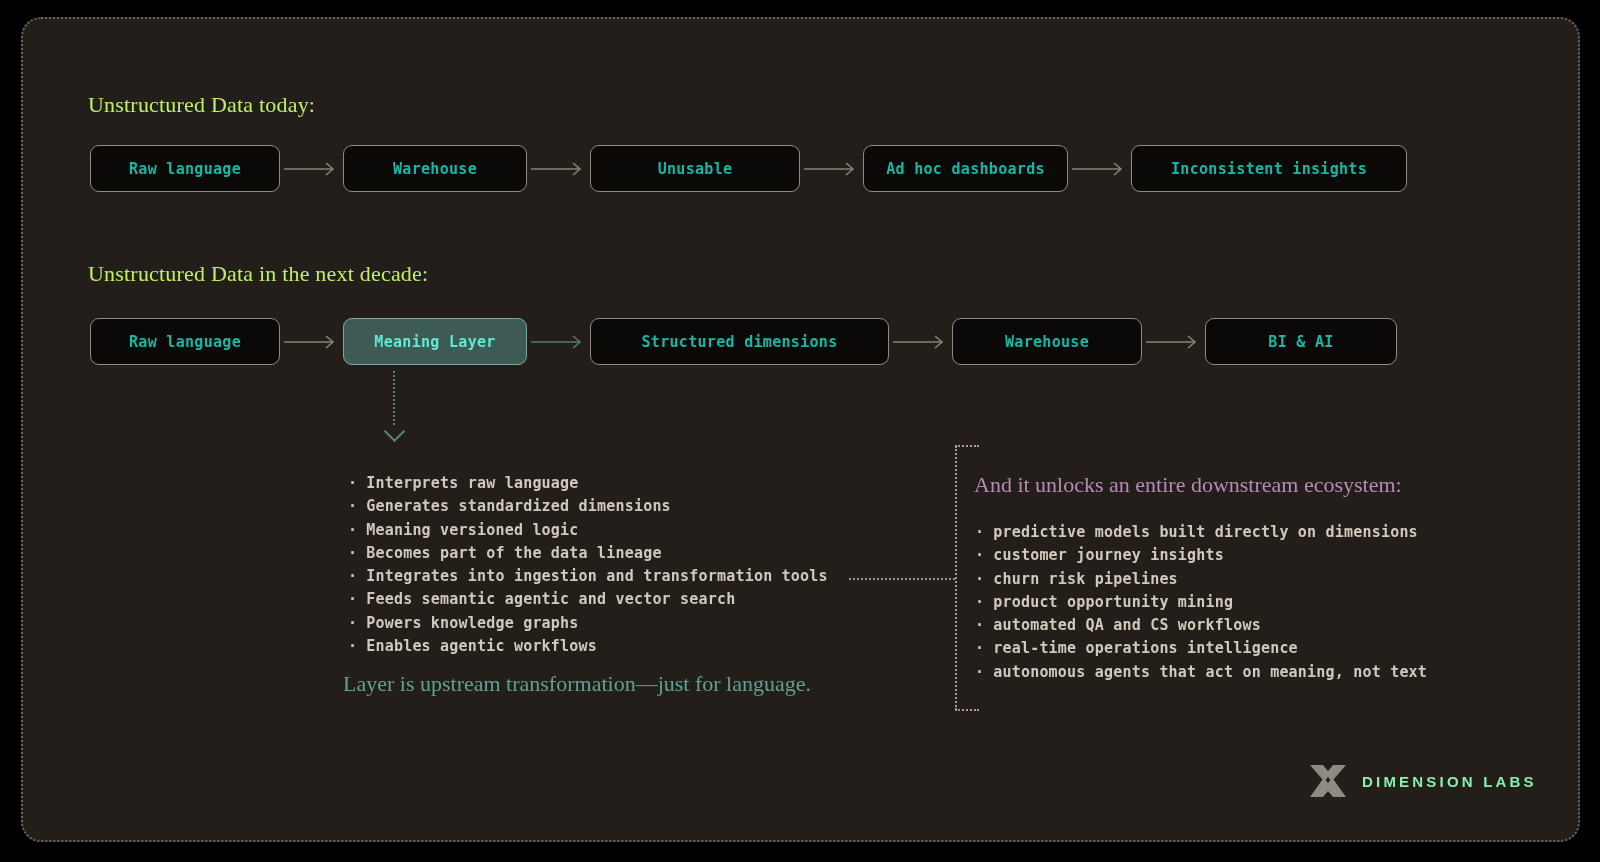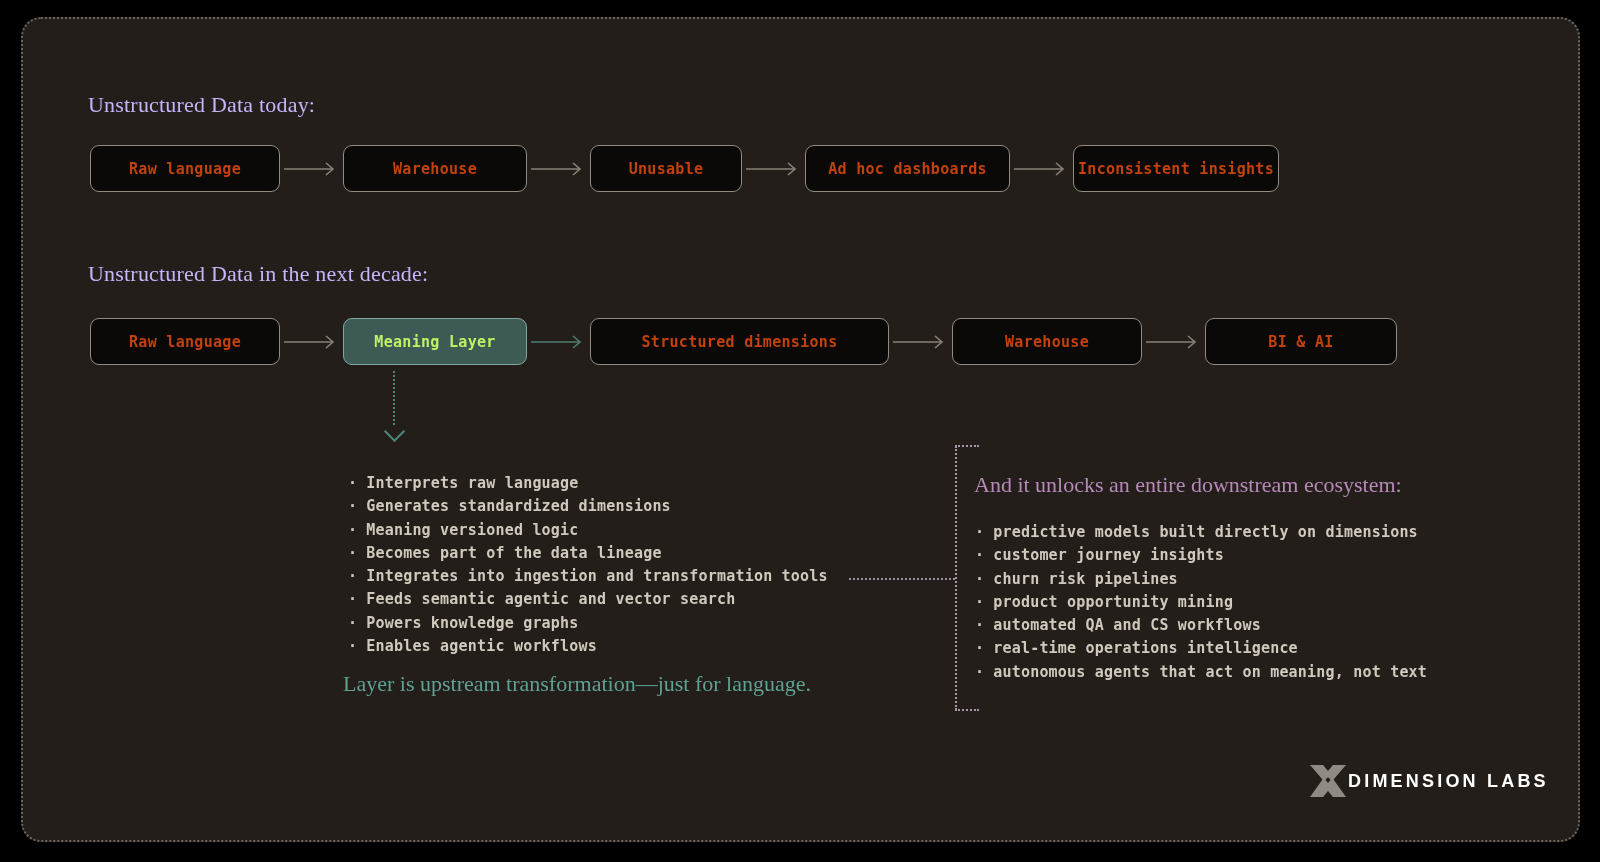--- a/index.html
+++ b/index.html
@@ -17,53 +17,53 @@
     background:#231e1a;
     border:2px dotted #6b655e;
     border-radius:20px;
   }
   .stage { position:absolute; inset:0; }
 
   .serif-heading {
     position:absolute;
     font-family:"Liberation Serif", serif;
     font-size:22px; line-height:26px;
-    color:#c4b5fd;
+    color:#bef264;
     letter-spacing:0.2px;
     white-space:nowrap;
   }
   #heading-today { left:88px; top:92px; }
   #heading-future { left:88px; top:261px; }
 
   .flow-row {
     position:absolute; left:90px;
     display:flex; align-items:center;
   }
   #flow-today { top:145px; }
   #flow-future { top:318px; }
 
   .flow-box {
     height:47px; box-sizing:border-box;
     background:#0a0907;
     border:1.5px solid #918b81;
     border-radius:9px;
-    color:#c2410c;
+    color:#14b8a6;
     display:flex; align-items:center; justify-content:center;
     font-size:15px; font-weight:700; letter-spacing:0.3px;
     white-space:nowrap;
     flex:0 0 auto;
   }
-  .w190 { width:190px; } .w184 { width:184px; } .w180 { width:152px; }
-  .w212 { width:205px; } .w254 { width:206px; } .w253 { width:299px; }
+  .w190 { width:190px; } .w184 { width:184px; } .w180 { width:210px; }
+  .w212 { width:205px; } .w254 { width:276px; } .w253 { width:299px; }
   .w192 { width:192px; }
 
   .flow-box.highlight {
     background:#3e5a54;
     border-color:#7ea89d;
-    color:#bef264;
+    color:#5eead4;
   }
 
   .arrow { width:63px; height:18px; flex:0 0 63px; color:#8a8278; }
   .arrow svg { display:block; }
   .arrow.teal { color:#4e7d72; }
 
   
   .down-dotted {
     position:absolute; left:393px; top:371px;
     height:54px; width:0;
@@ -122,24 +122,25 @@
     width:106px; height:0;
     border-top:2px dotted #9a8f9a;
   }
 
   .footer-logo {
     position:absolute; left:1308px; top:763px;
     display:flex; align-items:center;
   }
   .logo-mark { width:40px; height:36px; }
   .brand-name {
+    margin-left:14px;
     font-family:"Liberation Sans", sans-serif;
-    font-size:18px; font-weight:600;
+    font-size:15px; font-weight:600;
     letter-spacing:3.2px;
-    color:#ffffff;
+    color:#86efac;
     white-space:nowrap;
   }
 </style>
 </head>
 <body>
 
 <div class="panel"></div>
 <div class="stage">
 
   <div id="heading-today" class="serif-heading">Unstructured Data today:</div>

